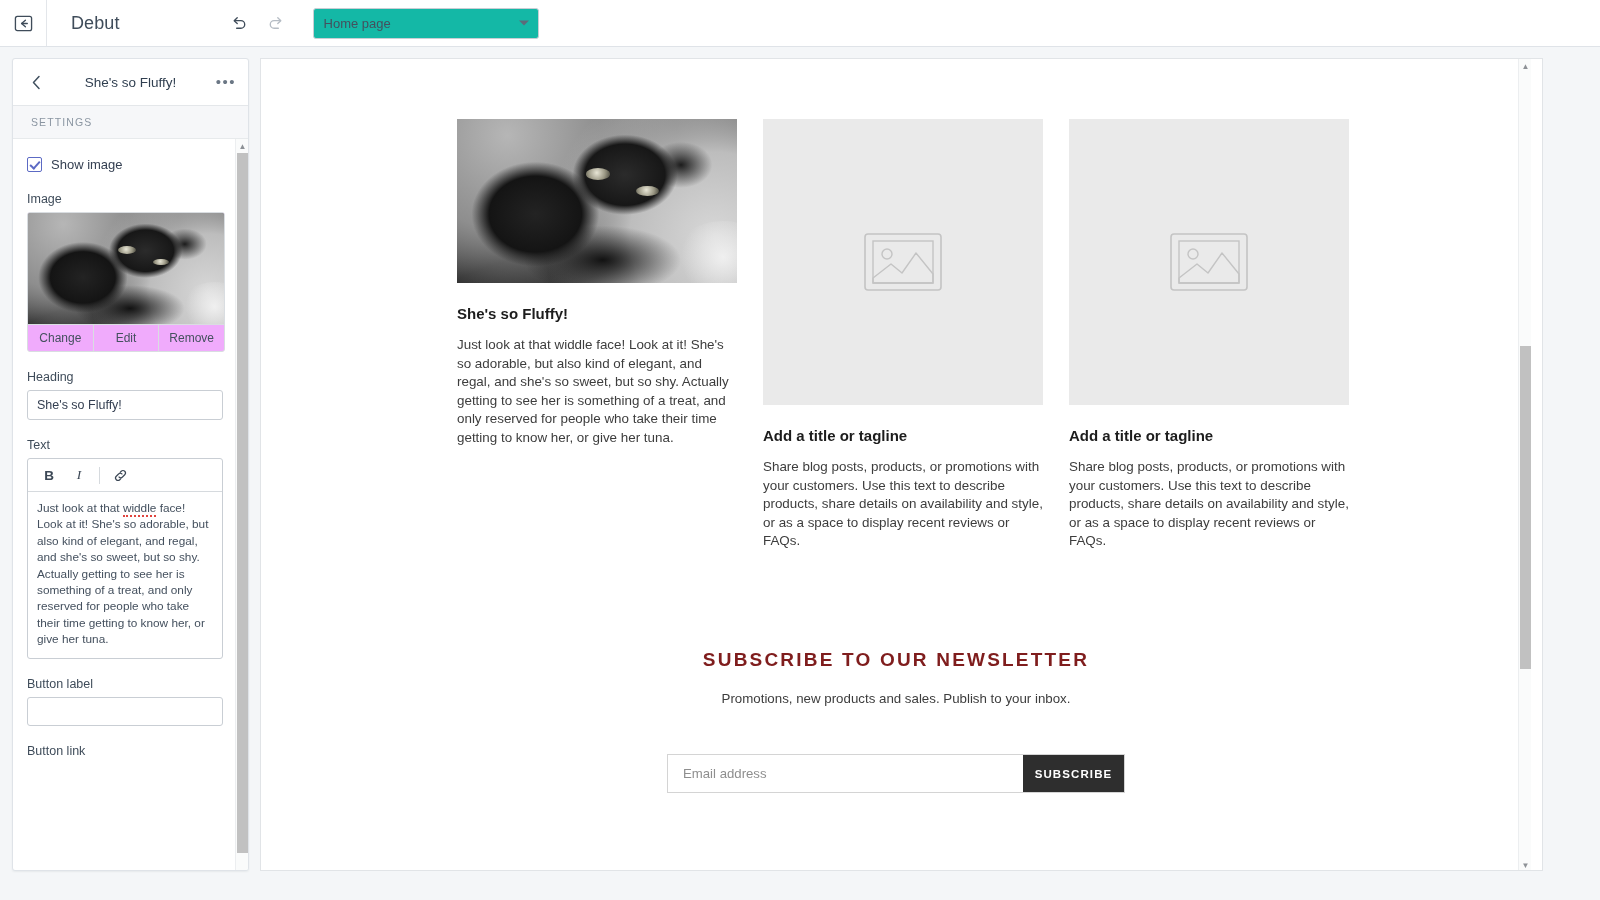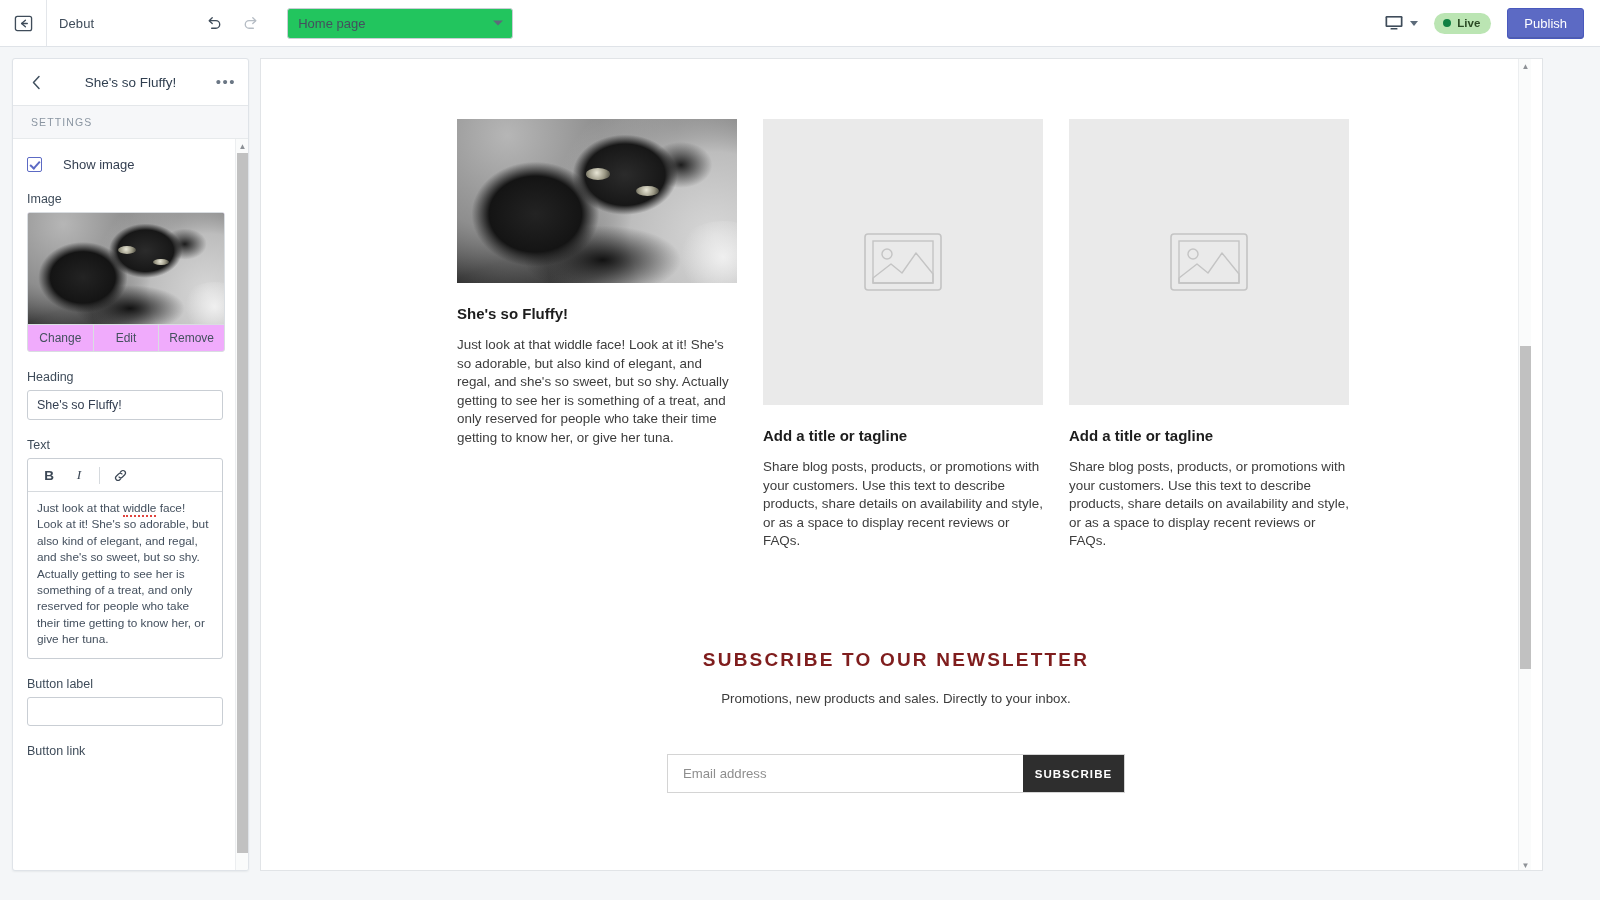--- a/index.html
+++ b/index.html
@@ -17,33 +17,33 @@
     background: #ffffff;
     border-bottom: 1px solid #dfe3e8;
     display: flex; align-items: center;
   }
   .back-btn {
     width: 47px; height: 46px;
     display: flex; align-items: center; justify-content: center;
     border-right: 1px solid #e3e6ea;
   }
   .topbar-title {
-    margin-left: 12px;
-    font-size: 13px; color: #3f4c5a; letter-spacing: .1px;
+    margin-left: 24px;
+    font-size: 18px; color: #3f4c5a; letter-spacing: .1px;
   }
   .history-group {
     display: flex; align-items: center; gap: 10px;
     margin-left: 107px;
   }
   .icon-btn { width: 26px; height: 26px; display: flex; align-items: center; justify-content: center; }
   .page-select {
     margin-left: 24px;
     width: 226px; height: 31px;
     border: 1px solid #c9ced4; border-radius: 3px;
-    background: #22c55e;
+    background: #14b8a6;
     display: flex; align-items: center; padding: 0 10px;
     font-size: 13px; color: #44505e;
     position: relative;
   }
   .page-select .caret {
     position: absolute; right: 9px; top: 50%; transform: translateY(-50%);
     width: 0; height: 0;
     border-left: 5px solid transparent; border-right: 5px solid transparent;
     border-top: 5.5px solid #5c6b7a;
   }
@@ -100,21 +100,21 @@
   .sb-settings {
     height: 33px; background: #f6f7f9;
     border-bottom: 1px solid #e7eaec;
     display: flex; align-items: center;
     padding-left: 18px;
     font-size: 10.5px; letter-spacing: 1.1px; color: #8b96a2;
   }
   .sb-scroll-area { position: relative; height: 779px; }
   .sb-body { padding: 18px 14px 0 14px; width: 226px; }
 
-  .row-check { display: flex; align-items: center; gap: 21px; margin-bottom: 20px; }
+  .row-check { display: flex; align-items: center; gap: 9px; margin-bottom: 20px; }
   .checkbox {
     width: 15px; height: 15px; border: 1px solid #5c6ac4; border-radius: 2px;
     background: #fff; position: relative;
   }
   .checkbox:after {
     content: ""; position: absolute; left: 4px; top: 1px;
     width: 4px; height: 8px;
     border: solid #5c6ac4; border-width: 0 2px 2px 0;
     transform: rotate(42deg);
   }
@@ -310,37 +310,20 @@
         <path d="M12.4 4 L15.6 7 L12.4 10" fill="none" stroke="#b5bcc4" stroke-width="1.4" stroke-linecap="round" stroke-linejoin="round"></path>
       </svg>
     </div>
   </div>
 
   <div class="page-select">
     <span>Home page</span>
     <span class="caret"></span>
   </div>
 
-  <div class="topbar-right">
-    <div class="device-group">
-      <svg width="20" height="18" viewBox="0 0 20 18">
-        <rect x="1.5" y="2" width="17" height="11" rx="1.2" fill="#3f4c5a"></rect>
-        <rect x="3.2" y="3.6" width="13.6" height="7.8" fill="#ffffff"></rect>
-        <rect x="6.5" y="14" width="7" height="1.6" rx="0.6" fill="#3f4c5a"></rect>
-      </svg>
-      <span class="device-caret"></span>
-    </div>
-
-    <div class="live-badge">
-      <span class="live-dot"></span>
-      <span>Live</span>
-    </div>
-
-    <div class="publish-btn">Publish</div>
-  </div>
 </div>
 
 <div class="sidebar">
 
   <div class="sb-header">
     <div class="sb-back">
       <svg width="11" height="15" viewBox="0 0 11 15">
         <path d="M8 1.5 L2.5 7.5 L8 13.5" fill="none" stroke="#41505f" stroke-width="1.5" stroke-linecap="round" stroke-linejoin="round"></path>
       </svg>
     </div>
@@ -445,21 +428,21 @@
             <path d="M9 45 L27 31 L38 40 L52 20 L69 41 L69 50 L9 50 Z" fill="none" stroke="#c4c4c4" stroke-width="1.4" stroke-linejoin="round"></path>
           </svg>
         </div>
         <div class="col-title">Add a title or tagline</div>
         <div class="col-body">Share blog posts, products, or promotions with your customers. Use this text to describe products, share details on availability and style, or as a space to display recent reviews or FAQs.</div>
       </div>
     </div>
 
     <div class="newsletter">
       <div class="nl-title">SUBSCRIBE TO OUR NEWSLETTER</div>
-      <div class="nl-sub">Promotions, new products and sales. Directly to your inbox.</div>
+      <div class="nl-sub">Promotions, new products and sales. Publish to your inbox.</div>
       <div class="nl-form">
         <div class="nl-email">Email address</div>
         <div class="nl-sub-btn">SUBSCRIBE</div>
       </div>
     </div>
 
     <div class="scrollbar" style="right:0;">
       <div class="sb-arrow up">▲</div>
       <div class="sb-thumb" style="top:287px;height:323px;"></div>
       <div class="sb-arrow down">▼</div>

